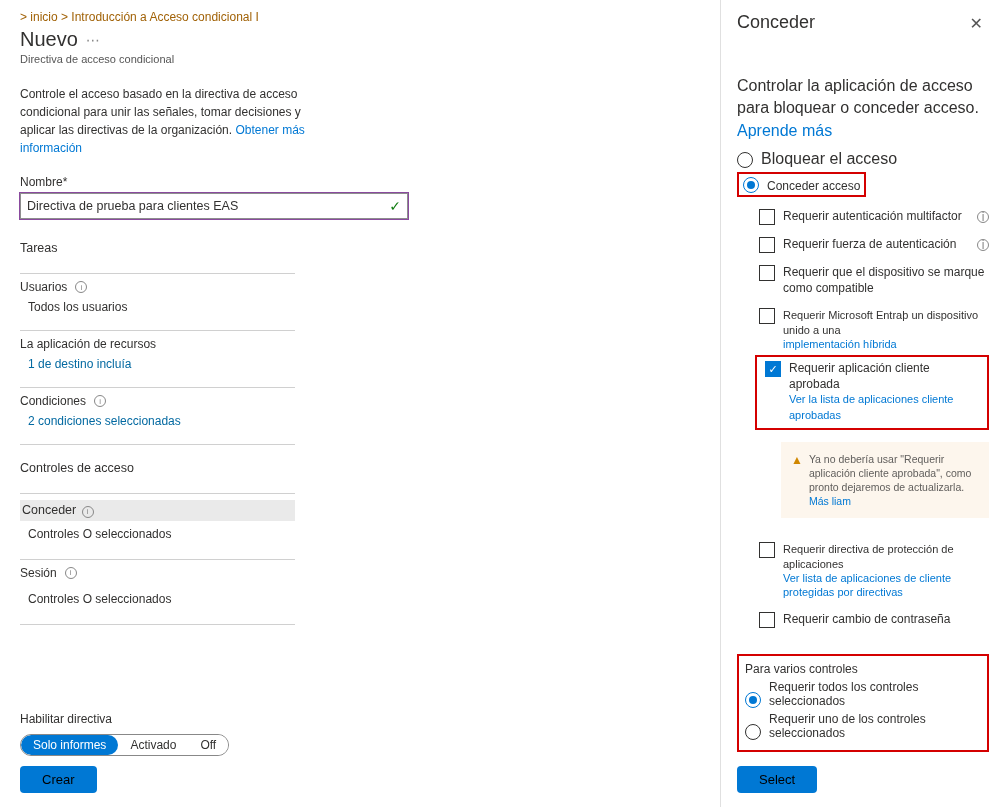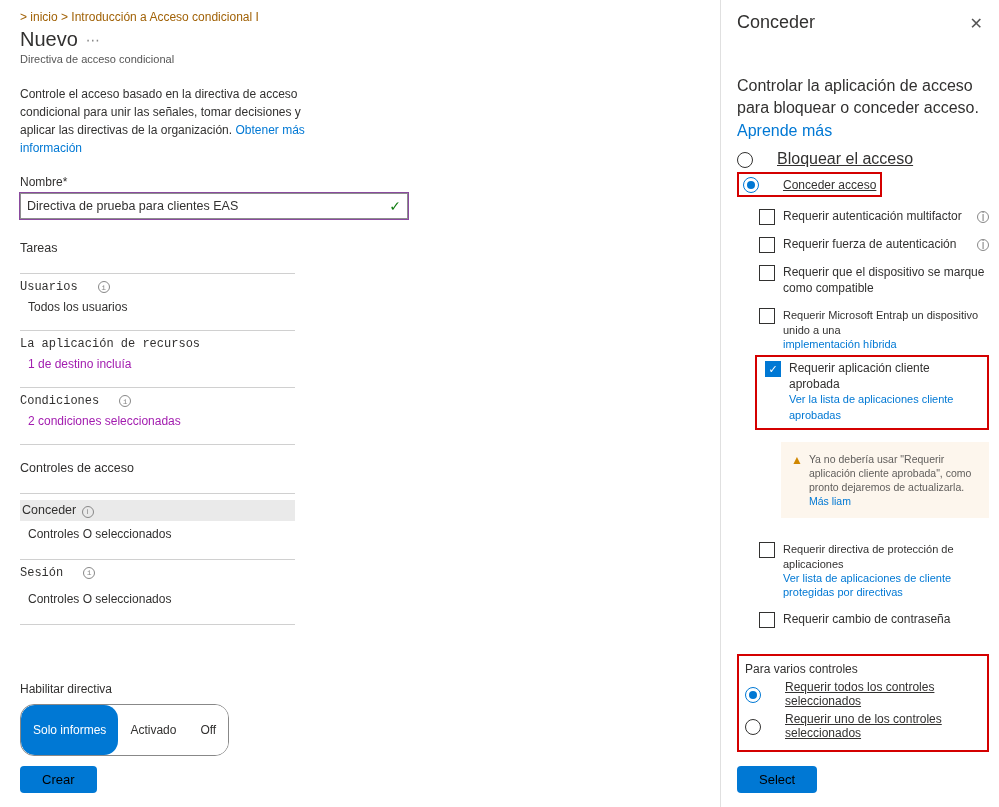--- a/index.html
+++ b/index.html
@@ -88,37 +88,36 @@
       font-size: 12.5px;
       color: #323130;
       margin-bottom: 10px;
     }
     .field-label {
       font-size: 12px;
       color: #323130;
       margin-bottom: 6px;
       display: flex;
       align-items: center;
-      gap: 20px;
-      font-family: Liberation Mono, monospace;
+      gap: 8px;
     }
     .info-circle {
       display: inline-flex;
       align-items: center;
       justify-content: center;
       width: 12px;
       height: 12px;
       border: 1px solid #888;
       border-radius: 50%;
       font-size: 8px;
       color: #888;
     }
     .field-value {
       font-size: 12px;
-      color: #a21caf;
+      color: #0369a1;
       margin: 0 0 8px 8px;
     }
     .field-value.dark { color: #323130; }
     .grant-row {
       width: 275px;
       background: #eaeaea;
       padding: 3px 2px;
       font-size: 12.5px;
     }
     .grant-value {
@@ -132,21 +131,21 @@
     }
     .toggle-pill {
       display: inline-flex;
       border: 1px solid #888;
       border-radius: 14px;
       overflow: hidden;
       margin: 4px 0 10px 0;
       font-size: 12px;
     }
     .toggle-seg {
-      padding: 18px 12px;
+      padding: 3px 12px;
       background: #fff;
       color: #323130;
     }
     .toggle-seg.active {
       background: #0078d4;
       color: #fff;
       border-radius: 14px;
     }
     .btn-primary {
       background: #0078d4;
@@ -179,25 +178,24 @@
       cursor: pointer;
       padding: 2px 6px;
     }
     .panel-desc {
       font-size: 16px;
       line-height: 1.4;
       margin-bottom: 8px;
     }
     .radio-row, .check-row {
       display: flex;
-      align-items: center;
-      gap: 24px;
+      align-items: flex-end;
+      gap: 8px;
       font-size: 12px;
       margin-bottom: 4px;
-      text-decoration: underline;
     }
     .radio-outer, .cb {
       flex-shrink: 0;
     }
     .radio-outer {
       width: 16px;
       height: 16px;
       border: 1px solid #323130;
       border-radius: 50%;
       display: inline-flex;

